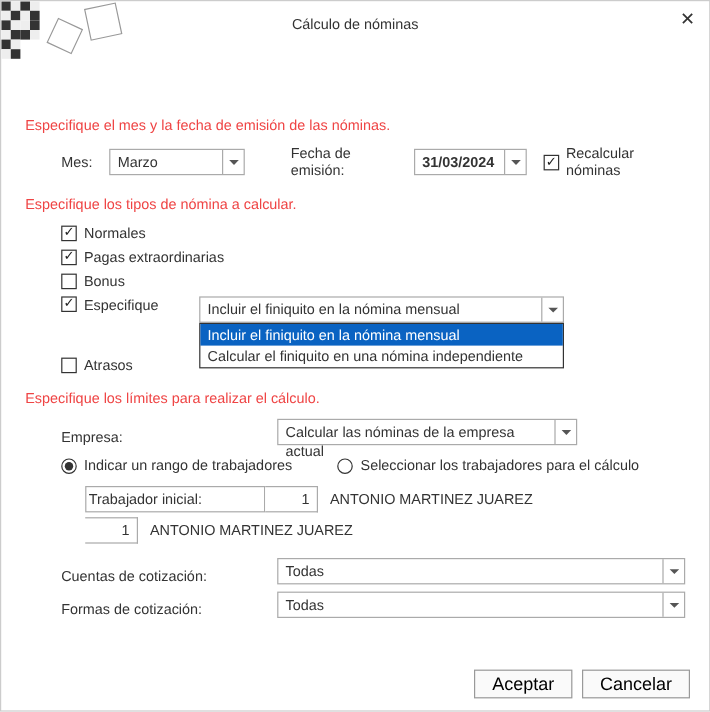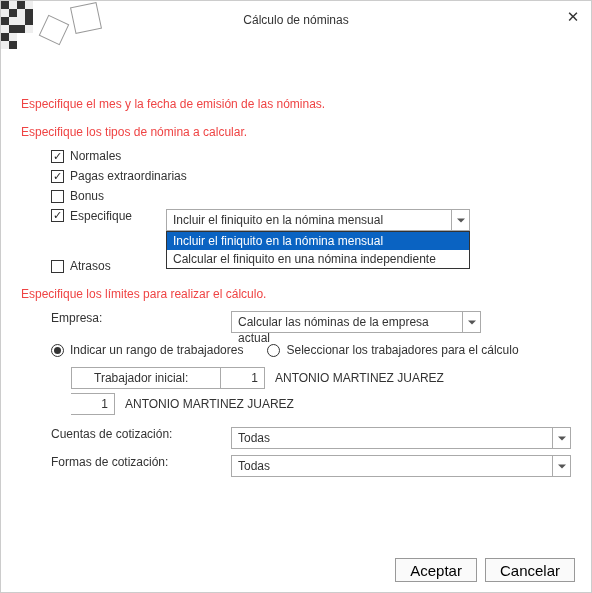--- a/index.html
+++ b/index.html
@@ -146,49 +146,49 @@
     font-size: 12px;
     line-height: 16px;
     white-space: nowrap;
   }
   .dropdown-pop .opt.selected {
     background: #0a63c2;
     color: #fff;
   }
   .field-row {
     display: flex;
-    align-items: flex-start;
+    align-items: flex-end;
     margin-bottom: 6px;
   }
   .field-label {
     padding-left: 30px;
     width: 210px;
   }
   .wide-select {
     flex: 1;
     max-width: 346px;
   }
   .radio-row {
     display: flex;
     align-items: center;
-    gap: 24px;
+    gap: 38px;
     padding-left: 30px;
     margin: 10px 0 10px 0;
   }
   .worker-row {
     display: flex;
     align-items: center;
     padding-left: 50px;
     margin-bottom: 4px;
   }
   .worker-label {
     border: 1px solid #aaa;
     height: 22px;
     width: 150px;
-    padding: 2px 22px;
+    padding: 2px 2px;
     display: flex;
     align-items: center;
     background: #fff;
   }
   .worker-num {
     border: 1px solid #aaa;
     border-left: none;
     height: 22px;
     width: 44px;
     text-align: right;
@@ -251,20 +251,34 @@
 
 <div class="titlebar">
   <span>Cálculo de nóminas</span>
   <span class="close-btn">✕</span>
 </div>
 
 <div class="content">
 
   <div class="section-label" style="margin-top:48px">Especifique el mes y la fecha de emisión de las nóminas.</div>
 
+  <div class="row row-indent">
+    <span class="lbl" style="width:34px">Mes:</span>
+    <div class="select-box month-select">
+      <span class="val">Marzo</span>
+      <span class="dd-btn"></span>
+    </div>
+    <span class="lbl" style="margin-left:38px">Fecha de emisión:</span>
+    <div class="select-box date-select">
+      <span class="val">31/03/2024</span>
+      <span class="dd-btn"></span>
+    </div>
+    <span class="checkbox checked" style="margin-left:14px"></span>
+    <span>Recalcular nóminas</span>
+  </div>
 
   <div class="section-label">Especifique los tipos de nómina a calcular.</div>
 
   <div class="chk-row">
     <span class="checkbox checked"></span>
     <span>Normales</span>
   </div>
   <div class="chk-row">
     <span class="checkbox checked"></span>
     <span>Pagas extraordinarias</span>

